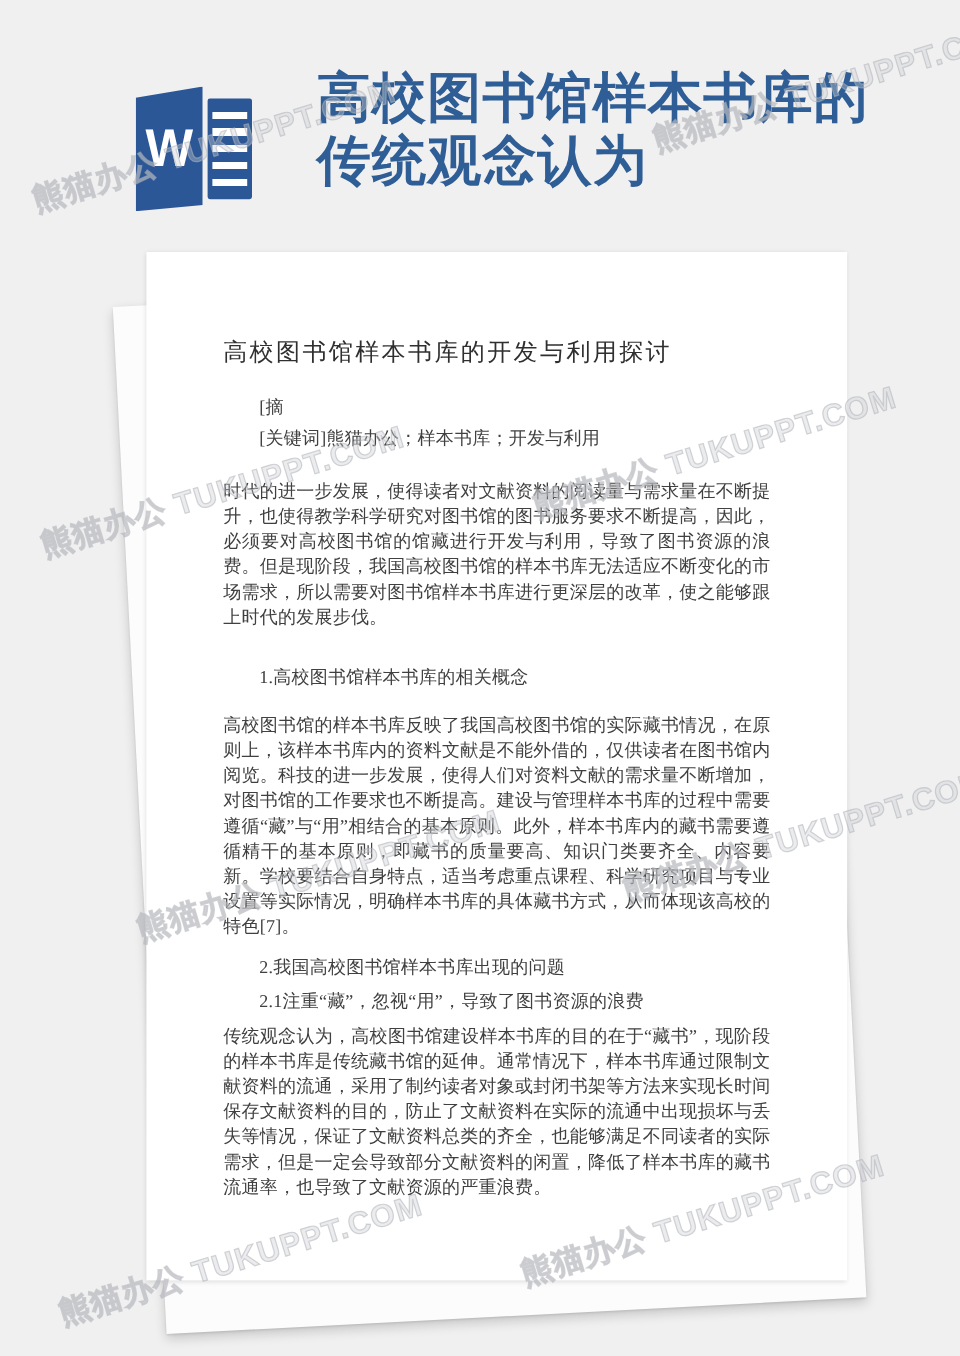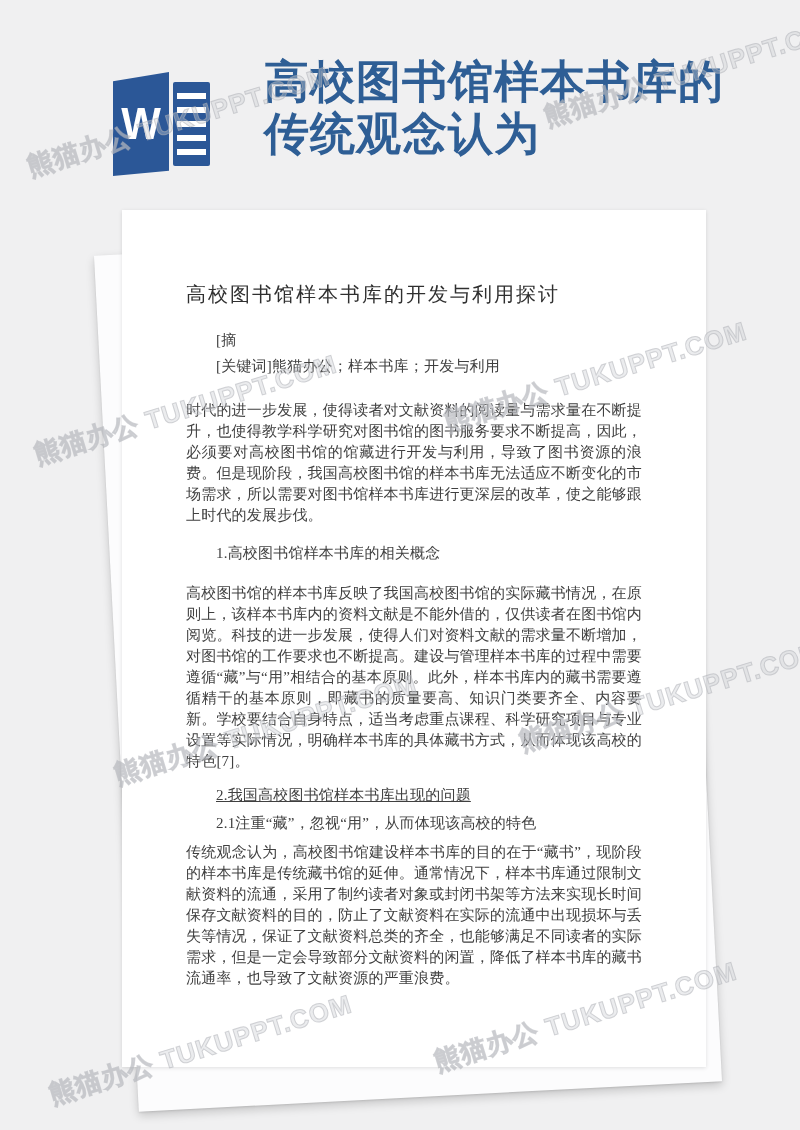--- a/index.html
+++ b/index.html
@@ -89,22 +89,22 @@
     font-size: 20px; line-height: 28px;
     letter-spacing: 2px;
     color: #2f2f2f;
     text-align: left;
   }
   .indent { text-indent: 2em; }
   .mt0  { margin-top: 0; }
   .mt5  { margin-top: 5px; }
   .mt7  { margin-top: 7px; }
   .mt8  { margin-top: 8px; }
-  .mt13 { margin-top: 13px; text-decoration: underline; }
-  .mt17 { margin-top: 17px; }
+  .mt13 { margin-top: 13px; }
+  .mt17 { margin-top: 29px; }
   .mt19 { margin-top: 19px; }
   .mt23 { margin-top: 23px; }
 
   
   .wm-layer {
     position: absolute; inset: 0;
     z-index: 5; pointer-events: none;
   }
   .wm {
     position: absolute;
@@ -141,21 +141,21 @@
 
   <div class="paper">
     <div class="doc">
         <p class="blk b-title">高校图书馆样本书库的开发与利用探讨</p>
         <p class="blk indent mt0">[摘</p>
         <p class="blk indent mt5">[关键词]熊猫办公；样本书库；开发与利用</p>
         <p class="blk  mt23">时代的进一步发展，使得读者对文献资料的阅读量与需求量在不断提升，也使得教学科学研究对图书馆的图书服务要求不断提高，因此，必须要对高校图书馆的馆藏进行开发与利用，导致了图书资源的浪费。但是现阶段，我国高校图书馆的样本书库无法适应不断变化的市场需求，所以需要对图书馆样本书库进行更深层的改革，使之能够跟上时代的发展步伐。</p>
         <p class="blk indent mt17">1.高校图书馆样本书库的相关概念</p>
         <p class="blk  mt19">高校图书馆的样本书库反映了我国高校图书馆的实际藏书情况，在原则上，该样本书库内的资料文献是不能外借的，仅供读者在图书馆内阅览。科技的进一步发展，使得人们对资料文献的需求量不断增加，对图书馆的工作要求也不断提高。建设与管理样本书库的过程中需要遵循“藏”与“用”相结合的基本原则。此外，样本书库内的藏书需要遵循精干的基本原则，即藏书的质量要高、知识门类要齐全、内容要新。学校要结合自身特点，适当考虑重点课程、科学研究项目与专业设置等实际情况，明确样本书库的具体藏书方式，从而体现该高校的特色[7]。</p>
         <p class="blk indent mt13">2.我国高校图书馆样本书库出现的问题</p>
-        <p class="blk indent mt7">2.1注重“藏”，忽视“用”，从而体现该高校的特色</p>
+        <p class="blk indent mt7">2.1注重“藏”，忽视“用”，导致了图书资源的浪费</p>
         <p class="blk  mt8">传统观念认为，高校图书馆建设样本书库的目的在于“藏书”，现阶段的样本书库是传统藏书馆的延伸。通常情况下，样本书库通过限制文献资料的流通，采用了制约读者对象或封闭书架等方法来实现长时间保存文献资料的目的，防止了文献资料在实际的流通中出现损坏与丢失等情况，保证了文献资料总类的齐全，也能够满足不同读者的实际需求，但是一定会导致部分文献资料的闲置，降低了样本书库的藏书流通率，也导致了文献资源的严重浪费。</p>
       </div>
   </div>
 
   <div class="wm-layer">
     <span class="wm" style="left:28px;  top:150px">熊猫办公 TUKUPPT.COM</span>
     <span class="wm" style="left:545px; top:100px">熊猫办公 TUKUPPT.COM</span>
     <span class="wm" style="left:35px;  top:438px">熊猫办公 TUKUPPT.COM</span>
     <span class="wm" style="left:445px; top:405px">熊猫办公 TUKUPPT.COM</span>
     <span class="wm" style="left:115px; top:758px">熊猫办公 TUKUPPT.COM</span>

